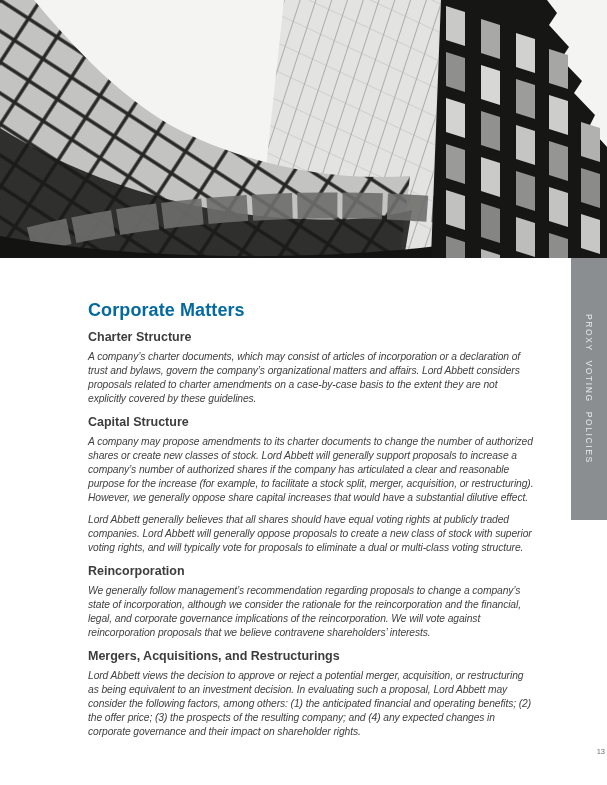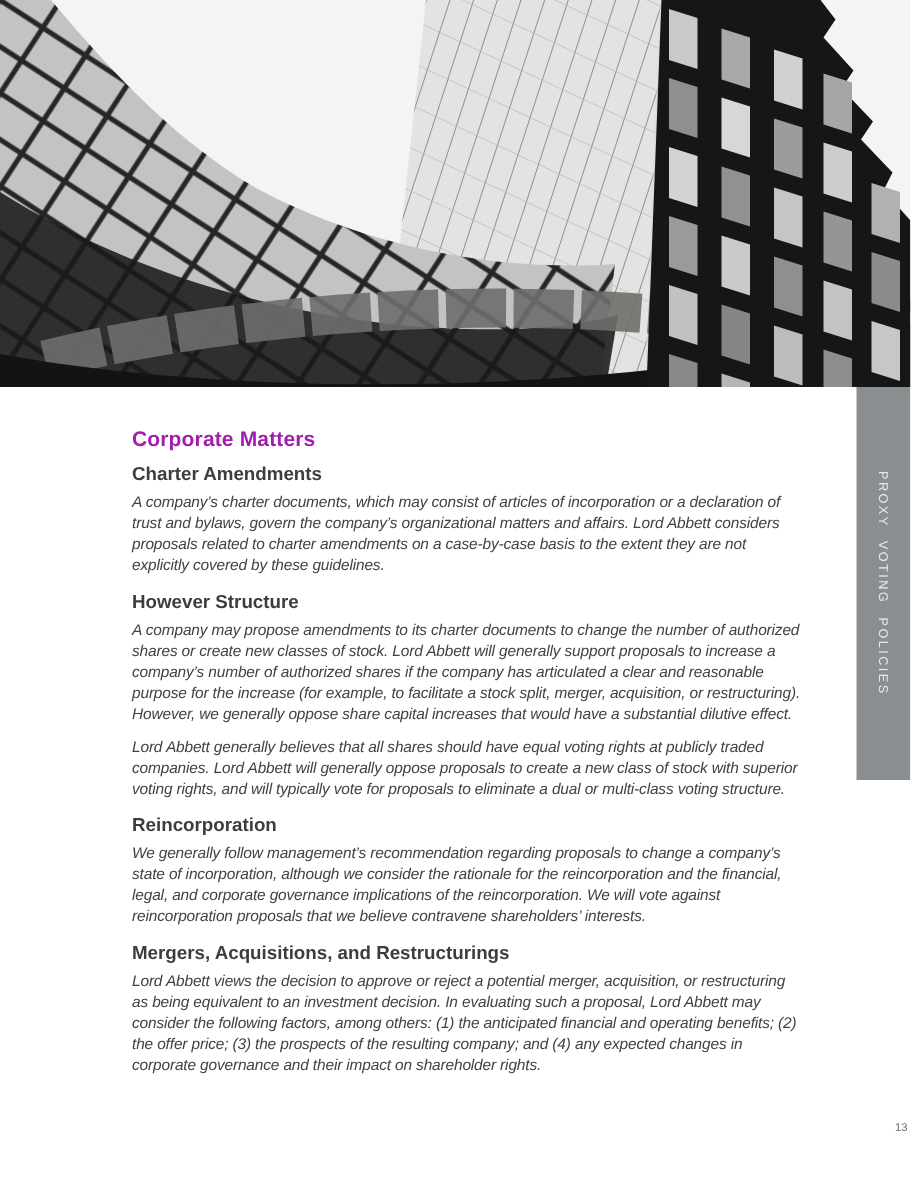--- a/index.html
+++ b/index.html
@@ -39,24 +39,24 @@
     white-space: nowrap;
   }
 
   
   .content {
     position: absolute;
     left: 88px; top: 284px;
     width: 448px;
   }
   .content h1 {
-    font-size: 14px;
+    font-size: 18px;
     font-weight: bold;
-    color: #a21caf;
-    margin: 0 0 8px 0;
+    color: #0369a1;
+    margin: 16px 0 8px 0;
     letter-spacing: 0.1px;
   }
   .content h2 {
     font-size: 12.5px;
     font-weight: bold;
     color: #3d3d3d;
     margin: 9px 0 6px 0;
   }
   .content p {
     font-size: 10.3px;
@@ -150,26 +150,26 @@
   </div>
 
   <div class="side-tab">
     <span>PROXY VOTING POLICIES</span>
   </div>
 
   <main class="content">
     <h1>Corporate Matters</h1>
 
     <section>
-      <h2>Charter Amendments</h2>
+      <h2>Charter Structure</h2>
       <p>A company’s charter documents, which may consist of articles of incorporation or a declaration of trust and bylaws, govern the company’s organizational matters and affairs. Lord Abbett considers proposals related to charter amendments on a case-by-case basis to the extent they are not explicitly covered by these guidelines.</p>
     </section>
 
     <section>
-      <h2>However Structure</h2>
+      <h2>Capital Structure</h2>
       <p>A company may propose amendments to its charter documents to change the number of authorized shares or create new classes of stock. Lord Abbett will generally support proposals to increase a company’s number of authorized shares if the company has articulated a clear and reasonable purpose for the increase (for example, to facilitate a stock split, merger, acquisition, or restructuring). However, we generally oppose share capital increases that would have a substantial dilutive effect.</p>
       <p>Lord Abbett generally believes that all shares should have equal voting rights at publicly traded companies. Lord Abbett will generally oppose proposals to create a new class of stock with superior voting rights, and will typically vote for proposals to eliminate a dual or multi-class voting structure.</p>
     </section>
 
     <section>
       <h2>Reincorporation</h2>
       <p>We generally follow management’s recommendation regarding proposals to change a company’s state of incorporation, although we consider the rationale for the reincorporation and the financial, legal, and corporate governance implications of the reincorporation. We will vote against reincorporation proposals that we believe contravene shareholders’ interests.</p>
     </section>
 
     <section>

